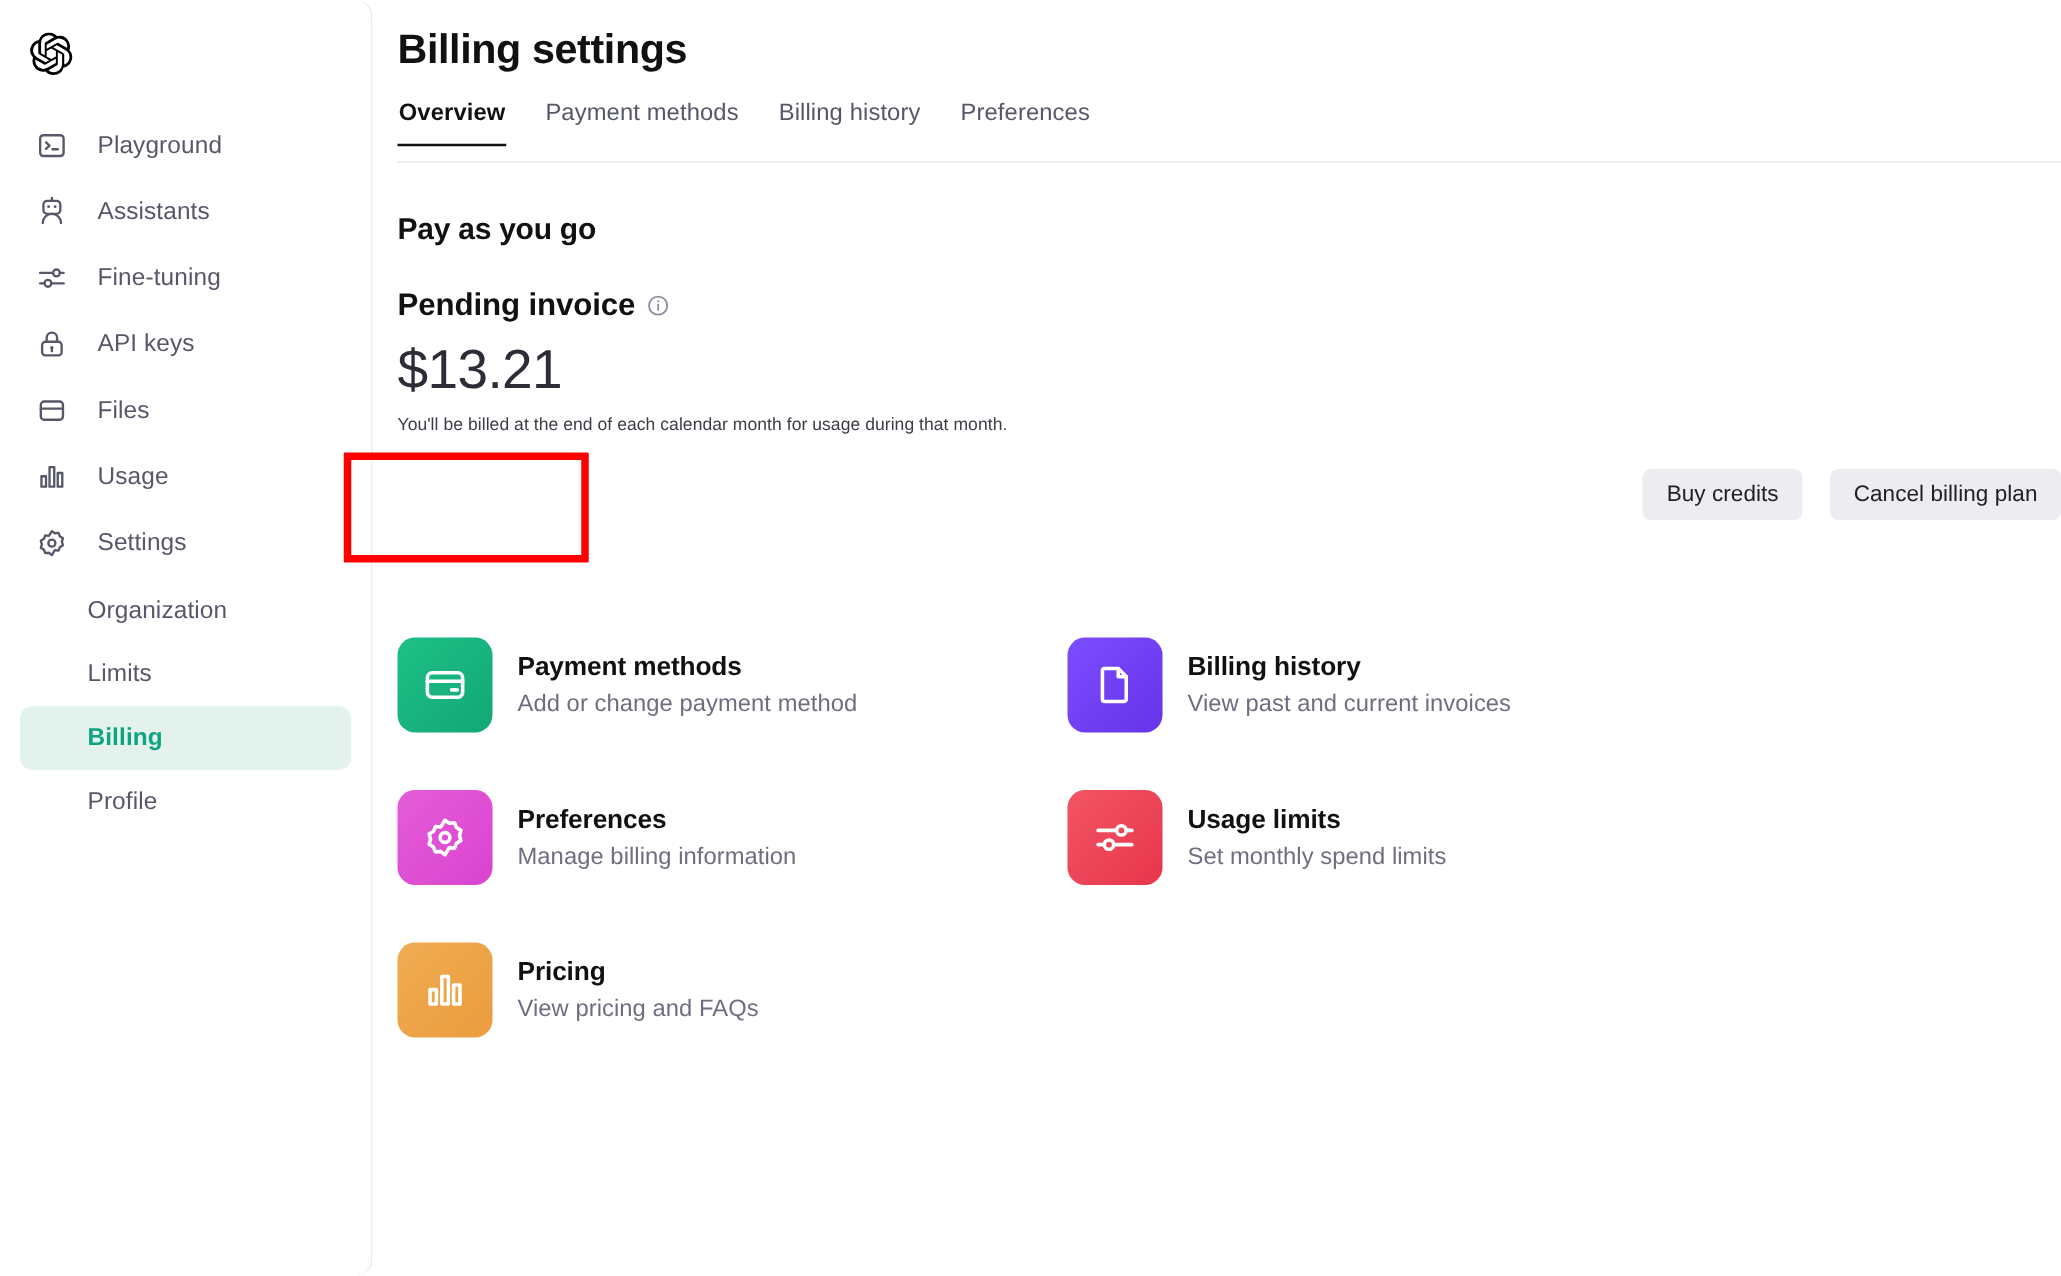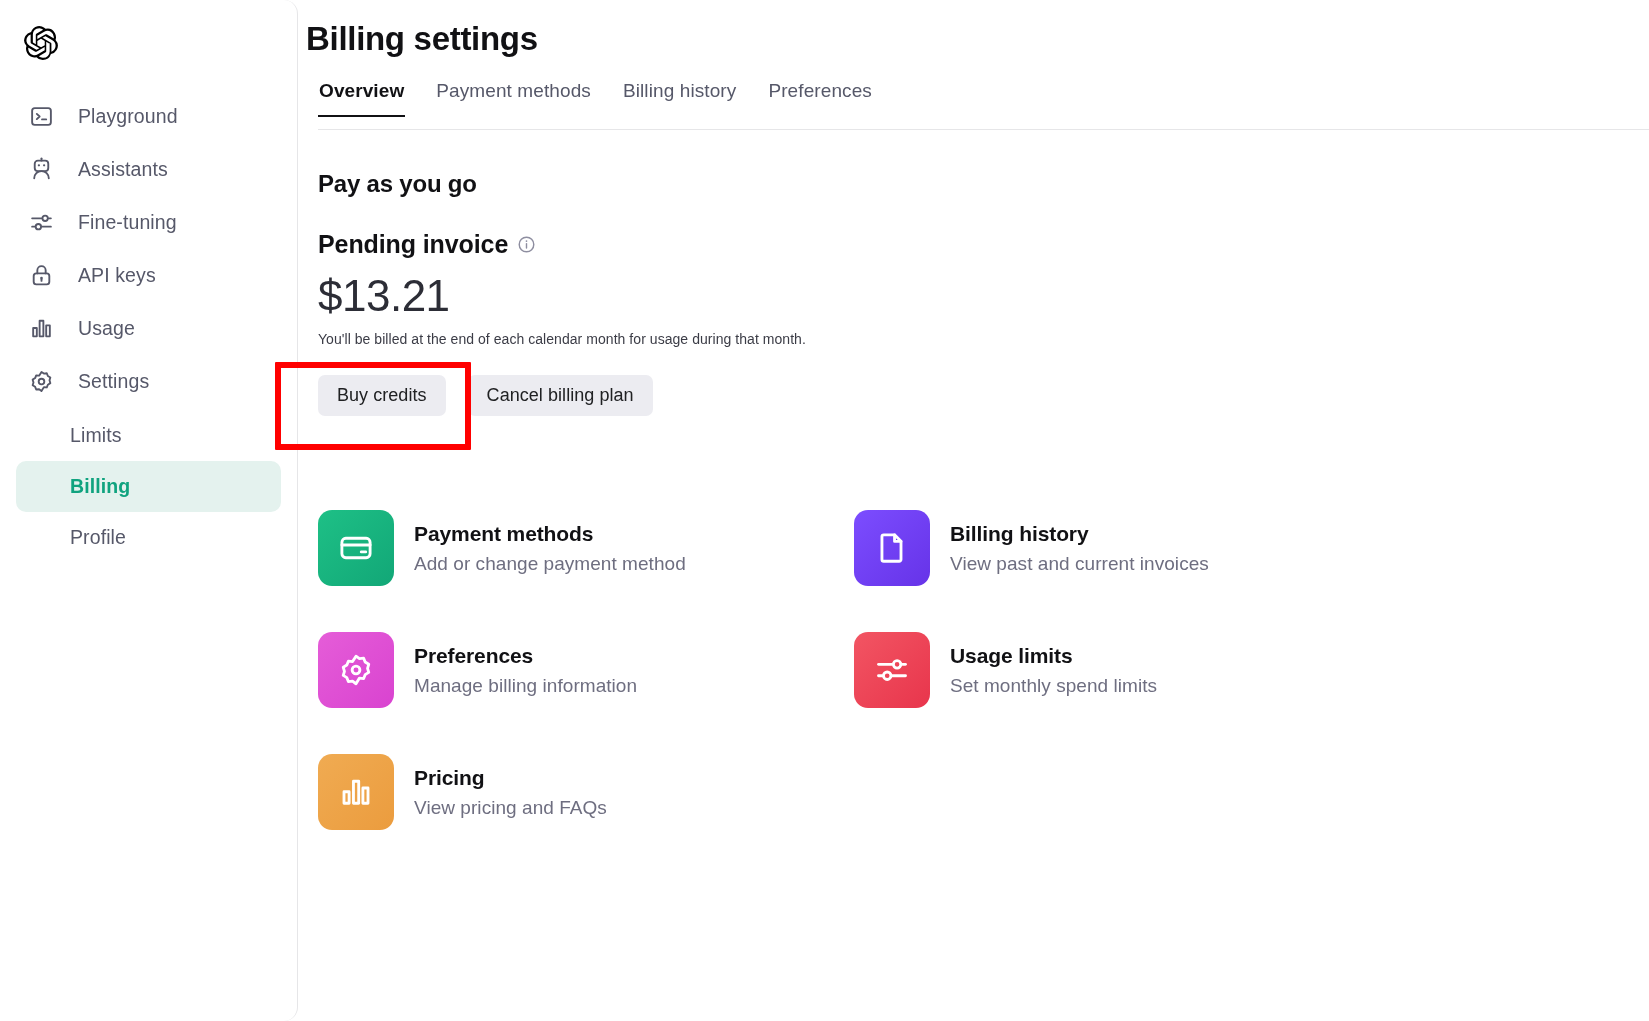--- a/index.html
+++ b/index.html
@@ -103,21 +103,21 @@
     padding: 0;
     position: relative;
     overflow: hidden;
   }
 
   .page-title {
     font-size: 33px;
     font-weight: bold;
     color: #111114;
     letter-spacing: -0.3px;
-    margin: 20px 0 0 8px;
+    margin: 20px 0 0 20px;
   }
 
   .tabs {
     display: flex;
     align-items: flex-end;
     gap: 30px;
     margin: 22px 0 0 20px;
     border-bottom: 1px solid #e6e6e8;
     padding-bottom: 13px;
     width: calc(100% - 20px);
@@ -186,20 +186,21 @@
     font-size: 14px;
     color: #3b3c46;
     margin-top: 10px;
     letter-spacing: .05px;
   }
 
   .btn-row {
     display: flex;
     gap: 22px;
     margin-top: 28px;
+    justify-content: flex-end;
   }
 
   .btn {
     background: #ececf1;
     border: none;
     border-radius: 7px;
     height: 41px;
     padding: 0 19px;
     font-size: 18px;
     color: #202123;
@@ -323,20 +324,29 @@
           <svg width="25" height="25" viewBox="0 0 24 24" fill="none" stroke="#565869" stroke-width="1.8" stroke-linecap="round" stroke-linejoin="round">
             <rect x="4.5" y="10" width="15" height="10.5" rx="2.5"></rect>
             <path d="M8 10V7a4 4 0 0 1 8 0v3"></path>
             <circle cx="12" cy="14.5" r="1.3" fill="#565869" stroke="none"></circle>
             <line x1="12" y1="15.5" x2="12" y2="17.2"></line>
           </svg>
         </span>
         <span class="nav-label">API keys</span>
       </div>
 
+      <div class="nav-item">
+        <span class="nav-icon">
+          <svg width="25" height="25" viewBox="0 0 24 24" fill="none" stroke="#565869" stroke-width="1.8" stroke-linecap="round" stroke-linejoin="round">
+            <rect x="3.5" y="5" width="17" height="14" rx="2.5"></rect>
+            <line x1="3.5" y1="10.5" x2="20.5" y2="10.5"></line>
+          </svg>
+        </span>
+        <span class="nav-label">Files</span>
+      </div>
 
       <div class="nav-item">
         <span class="nav-icon">
           <svg width="25" height="25" viewBox="0 0 24 24" fill="none" stroke="#565869" stroke-width="1.8" stroke-linecap="round" stroke-linejoin="round">
             <path d="M4 11.5h3.5v8H4z"></path>
             <path d="M10.2 4.5h3.6v15h-3.6z"></path>
             <path d="M16.5 9h3.5v10.5h-3.5z"></path>
           </svg>
         </span>
         <span class="nav-label">Usage</span>
@@ -347,20 +357,23 @@
           <svg width="25" height="25" viewBox="0 0 24 24" fill="none" stroke="#565869" stroke-width="1.8" stroke-linecap="round" stroke-linejoin="round">
             <path d="M12 2.8l2.3 1.6 2.8-.3 1 2.6 2.4 1.5-.8 2.7.8 2.7-2.4 1.5-1 2.6-2.8-.3L12 21.2l-2.3-1.8-2.8.3-1-2.6-2.4-1.5.8-2.7-.8-2.7 2.4-1.5 1-2.6 2.8.3z"></path>
             <circle cx="12" cy="12" r="2.7"></circle>
           </svg>
         </span>
         <span class="nav-label">Settings</span>
       </div>
     </nav>
 
     <div class="sub-nav">
+      <div class="sub-item">
+        <span class="sub-label">Organization</span>
+      </div>
       <div class="sub-item">
         <span class="sub-label">Limits</span>
       </div>
       <div class="sub-item active">
         <span class="sub-label">Billing</span>
       </div>
       <div class="sub-item">
         <span class="sub-label">Profile</span>
       </div>
     </div>

